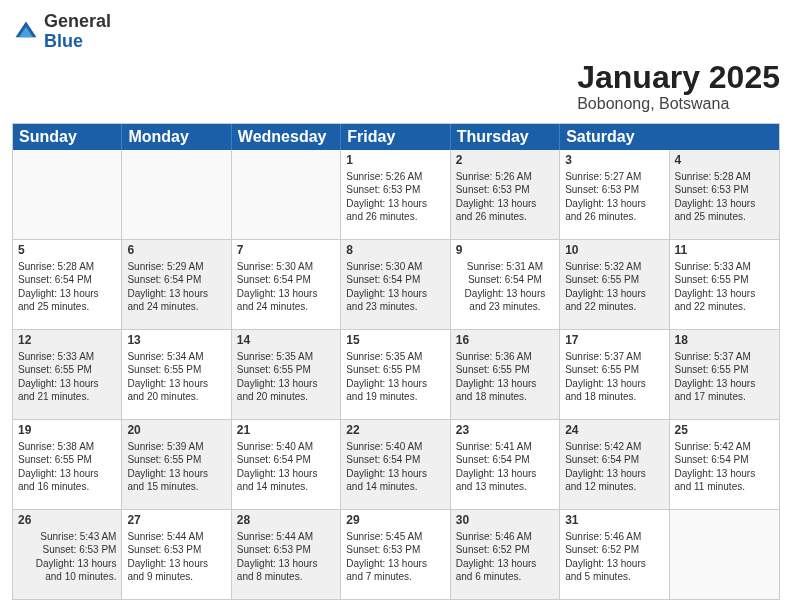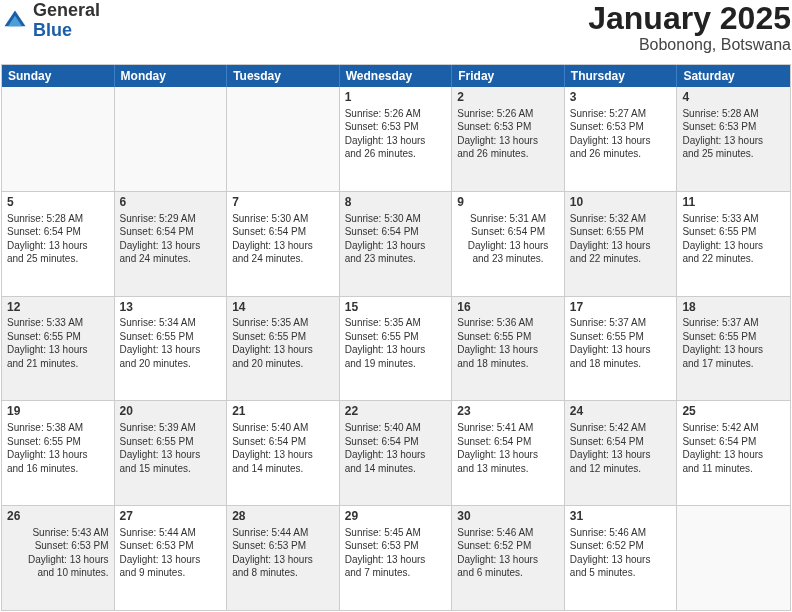--- a/index.html
+++ b/index.html
@@ -6,21 +6,21 @@
     body {
       width: 792px;
       height: 612px;
       font-family: Arial, sans-serif;
       background: #fff;
       overflow: hidden;
     }
     .page {
       width: 792px;
       height: 612px;
-      padding: 1px;
+      padding: 12px;
       display: flex;
       flex-direction: column;
     }
     .header {
       display: flex;
       justify-content: space-between;
       align-items: flex-start;
       margin-bottom: 10px;
     }
     .logo {
@@ -33,21 +33,22 @@
       font-weight: bold;
       line-height: 1.1;
     }
     .logo-general { color: #333; }
     .logo-blue { color: #1a5fa8; }
     .logo-icon {
       width: 28px;
       height: 28px;
     }
     .title-block {
-      text-align: right;
+      text-align: left;
+      margin-top: 48px;
     }
     .month-title {
       font-size: 32px;
       font-weight: bold;
       color: #222;
       line-height: 1.1;
     }
     .location {
       font-size: 16px;
       color: #444;
@@ -58,21 +59,21 @@
       flex-direction: column;
       border: 1px solid #ccc;
     }
     .cal-header {
       display: grid;
       grid-template-columns: repeat(7, 1fr);
       background: #1a5fa8;
     }
     .cal-header-cell {
       color: #fff;
-      font-size: 12px;
+      font-size: 16px;
       font-weight: bold;
       padding: 4px 6px;
       border-right: 1px solid #3a7fc8;
       text-align: left;
     }
     .cal-header-cell:last-child { border-right: none; }
     .cal-body {
       flex: 1;
       display: flex;
       flex-direction: column;
@@ -127,21 +128,20 @@
     <div class="title-block">
       <div class="month-title">January 2025</div>
       <div class="location">Bobonong, Botswana</div>
     </div>
   </div>
 
   <div class="calendar">
     <div class="cal-header">
     <div class="cal-header-cell">Sunday</div>
         <div class="cal-header-cell">Monday</div>
-        <div class="cal-header-cell">Tuesday</div>
         <div class="cal-header-cell">Wednesday</div>
         <div class="cal-header-cell">Friday</div>
         <div class="cal-header-cell">Thursday</div>
         <div class="cal-header-cell">Saturday</div>
       </div>
     <div class="cal-body">
     <div class="cal-row">
           <div class="cal-cell empty"></div>
           <div class="cal-cell empty"></div>
           <div class="cal-cell empty"></div>

